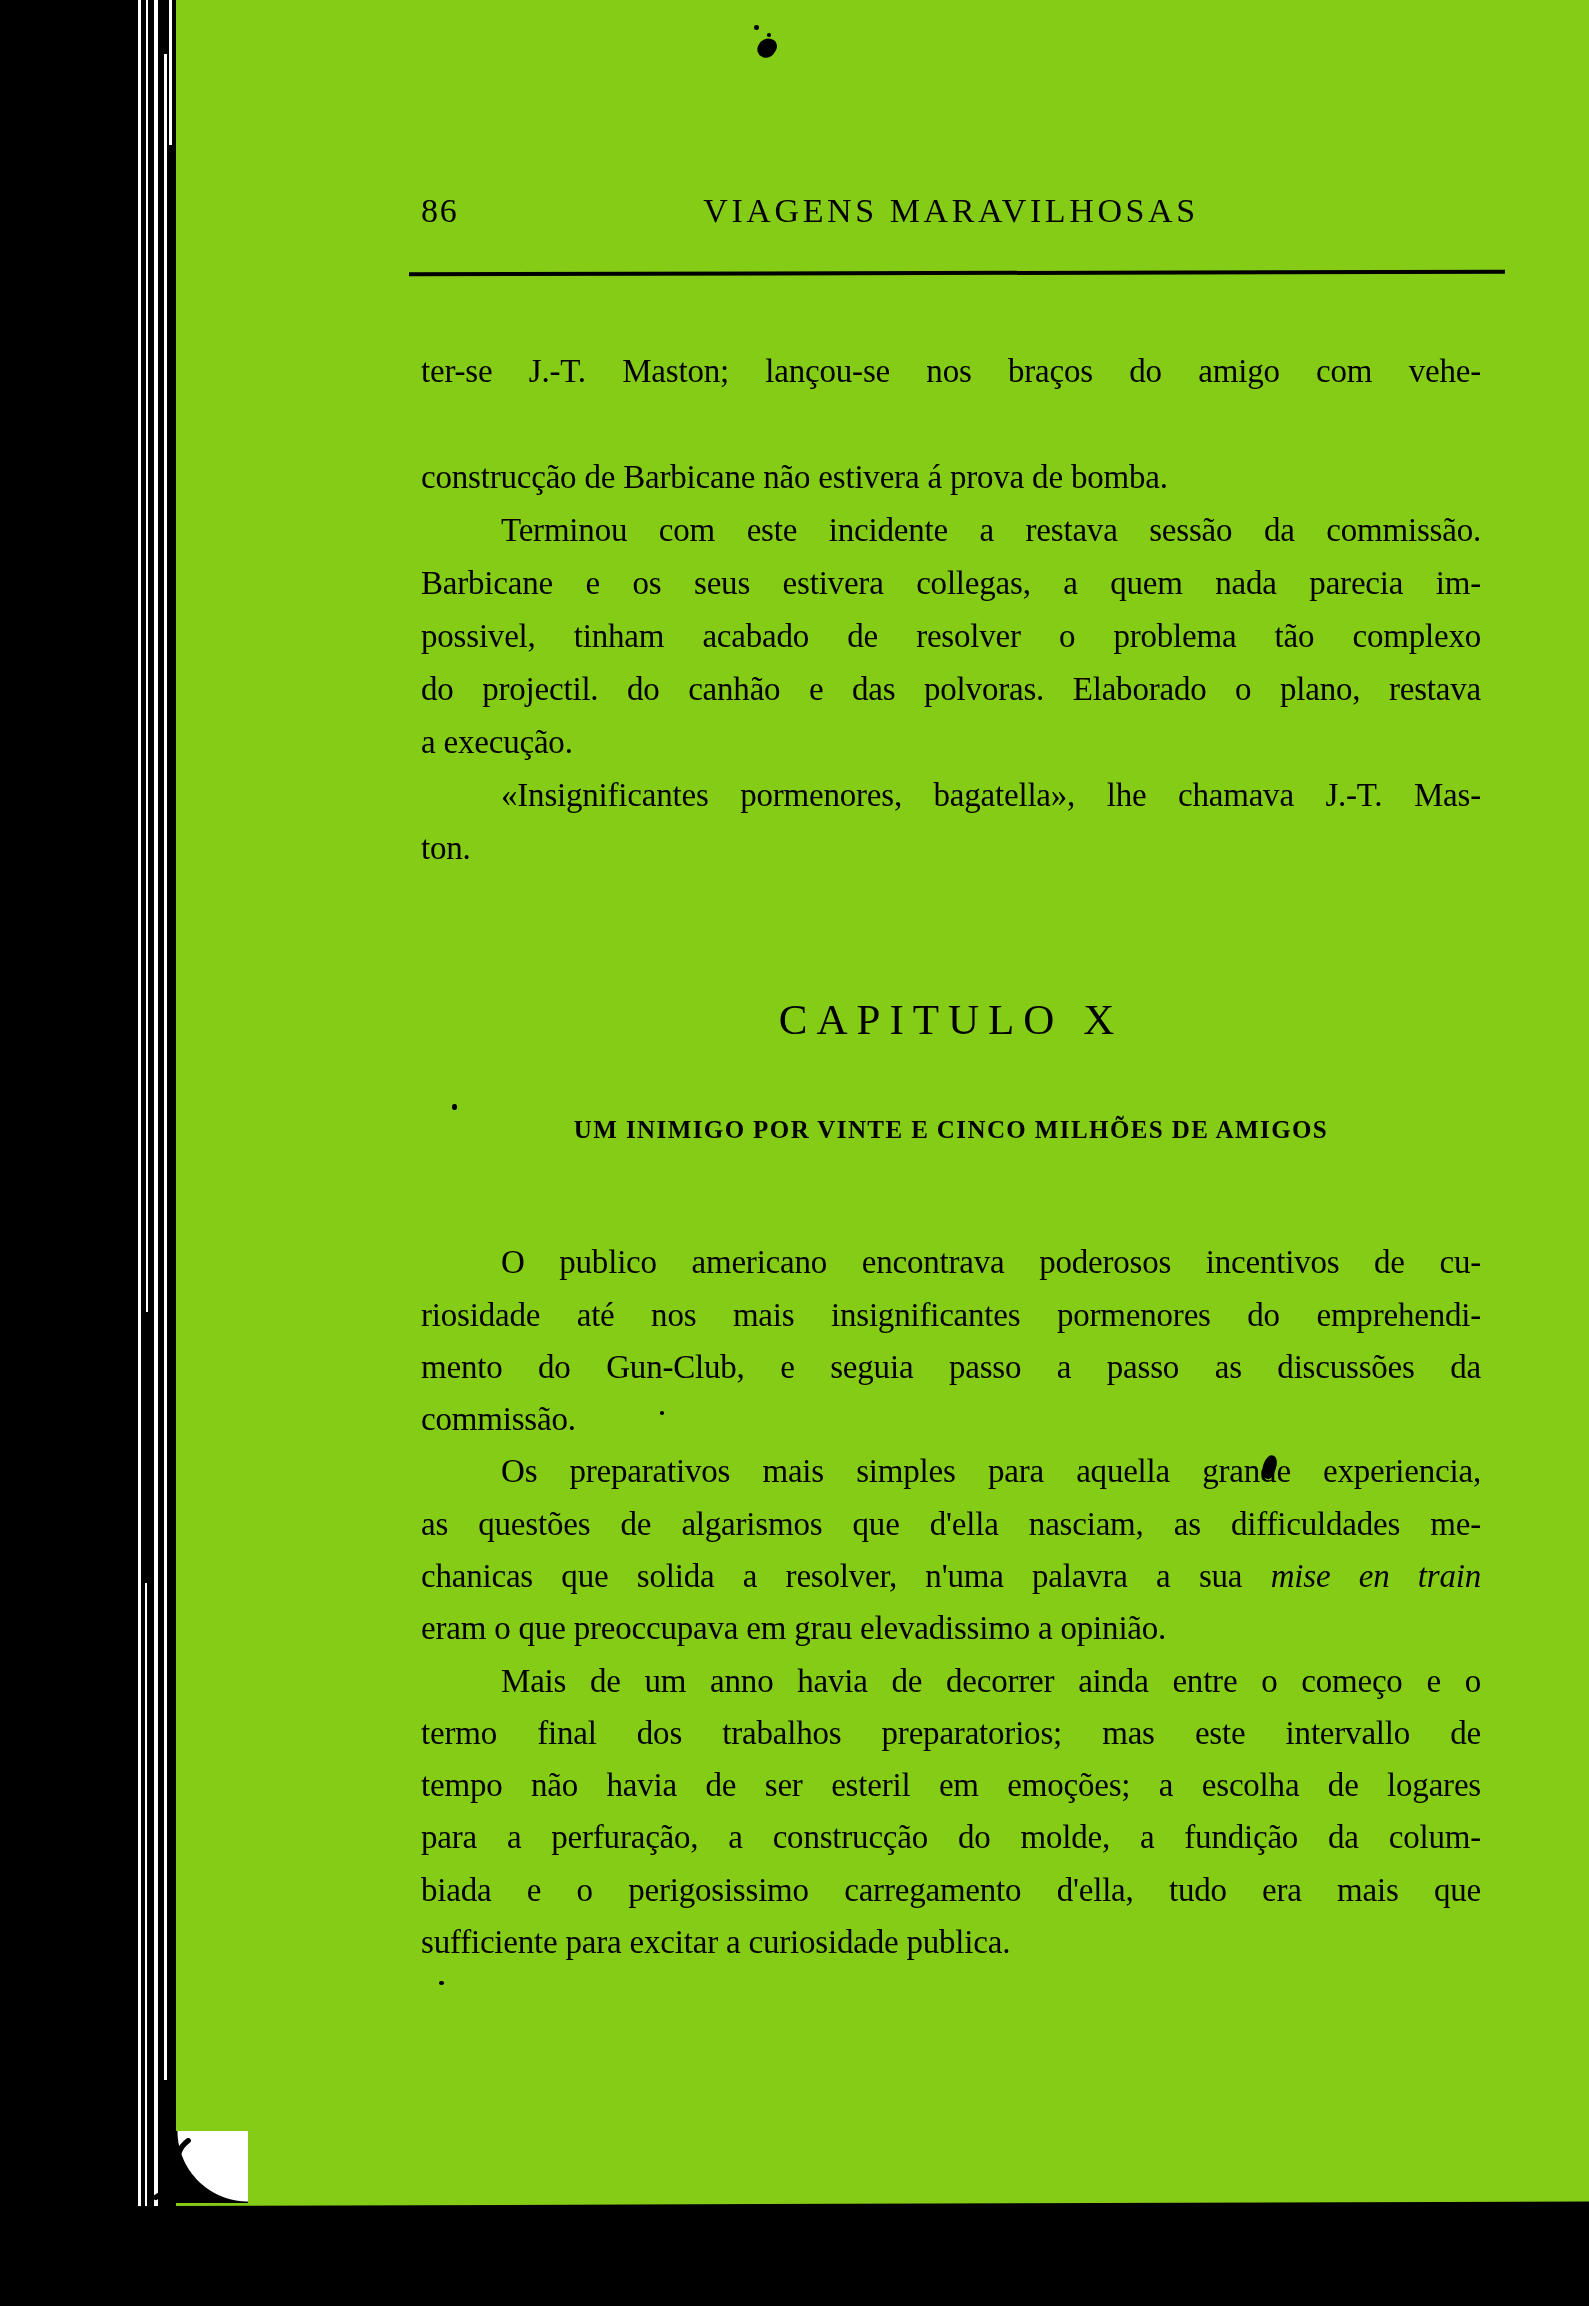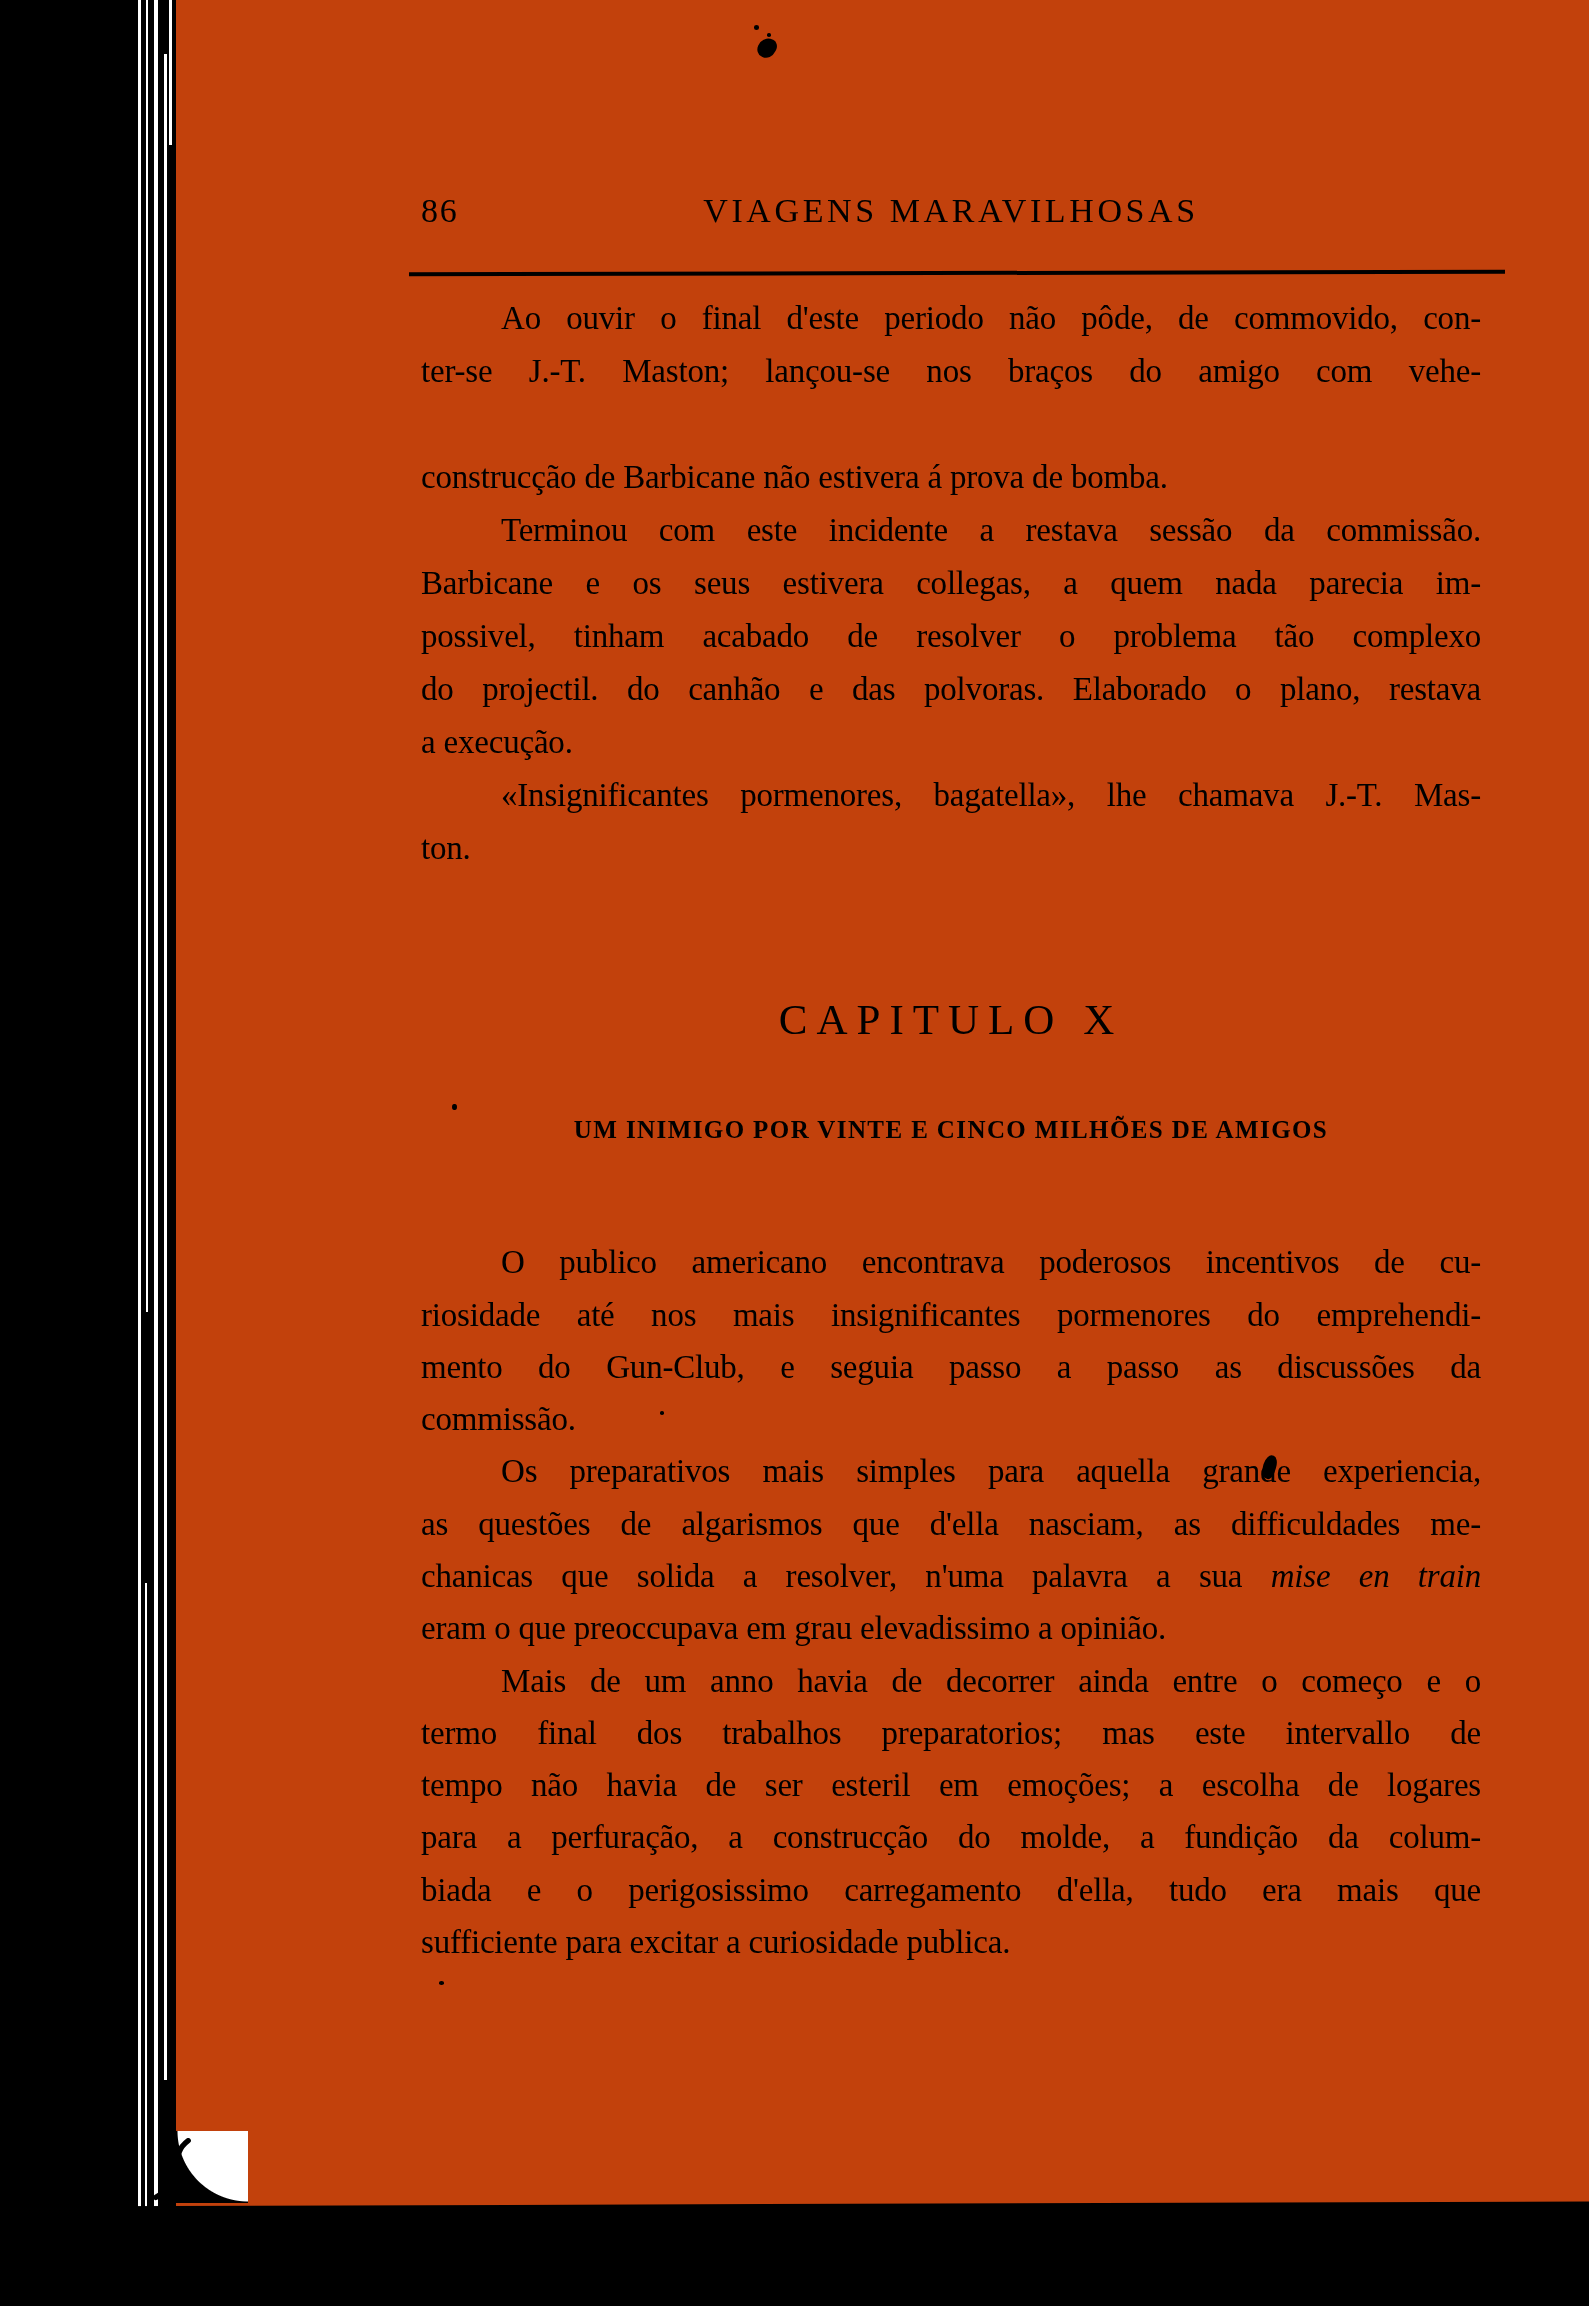--- a/index.html
+++ b/index.html
@@ -1,16 +1,16 @@
 <!DOCTYPE html>
 <html style="font-size:14.5px"><head>
 <meta charset="utf-8">
 <style>
   html,body{margin:0;padding:0;background:#000;}
-  #screen{position:relative;width:1589px;height:2307px;background:#c2410c;overflow:hidden;
+  #screen{position:relative;width:1589px;height:2307px;background:#84cc16;overflow:hidden;
           font-family:"Liberation Serif", serif;color:#000;}
   
   .left-band{position:absolute;left:0;top:0;width:176px;height:2307px;background:#000;}
   .streak{position:absolute;background:#fff;}
   .bottom-band{position:absolute;left:-18px;right:-18px;top:2204px;height:127px;background:#000;transform:rotate(-0.18deg);}
   .corner{position:absolute;left:176px;top:2131px;width:72px;height:72px;
           background:radial-gradient(circle at 100% 0, #fff 0 70px, #000 71px);}
   .flourish{position:absolute;left:152px;top:2138px;}
   
   .pagenum{position:absolute;left:421px;top:192px;font-size:34px;letter-spacing:1.8px;}
@@ -58,21 +58,20 @@
   <div class="speck" style="left:452px;top:1104px;width:4.5px;height:6.3px;"></div>
   <div class="speck" style="left:660px;top:1411px;width:3.6px;height:3.6px;"></div>
   <div class="blot" style="left:1263px;top:1455px;width:12.7px;height:23.5px;border-radius:50% 50% 40% 60%;transform:rotate(18deg);"></div>
   <div class="speck" style="left:439px;top:1981px;width:4.5px;height:3.6px;"></div>
 
   <div class="pagenum">86</div>
   <div class="runtitle">VIAGENS MARAVILHOSAS</div>
   <div class="rule"></div>
 
   <div class="textcol">
-      <div class="bodyline indent justify" style="top: 296px;"><span>Ao ouvir o final d'este periodo não pôde, de commovido, con-</span></div>
       <div class="bodyline justify" style="top: 349px;"><span>ter-se J.-T. Maston; lançou-se nos braços do amigo com vehe-</span></div>
       <div class="bodyline" style="top: 455px;"><span>construcção de Barbicane não estivera á prova de bomba.</span></div>
       <div class="bodyline indent justify" style="top: 508px;"><span>Terminou com este incidente a restava sessão da commissão.</span></div>
       <div class="bodyline justify" style="top: 561px;"><span>Barbicane e os seus estivera collegas, a quem nada parecia im-</span></div>
       <div class="bodyline justify" style="top: 614px;"><span>possivel, tinham acabado de resolver o problema tão complexo</span></div>
       <div class="bodyline justify" style="top: 667px;"><span>do projectil. do canhão e das polvoras. Elaborado o plano, restava</span></div>
       <div class="bodyline" style="top: 720px;"><span>a execução.</span></div>
       <div class="bodyline indent justify" style="top: 773px;"><span>«Insignificantes pormenores, bagatella», lhe chamava J.-T. Mas-</span></div>
       <div class="bodyline" style="top: 826px;"><span>ton.</span></div>
     </div>

